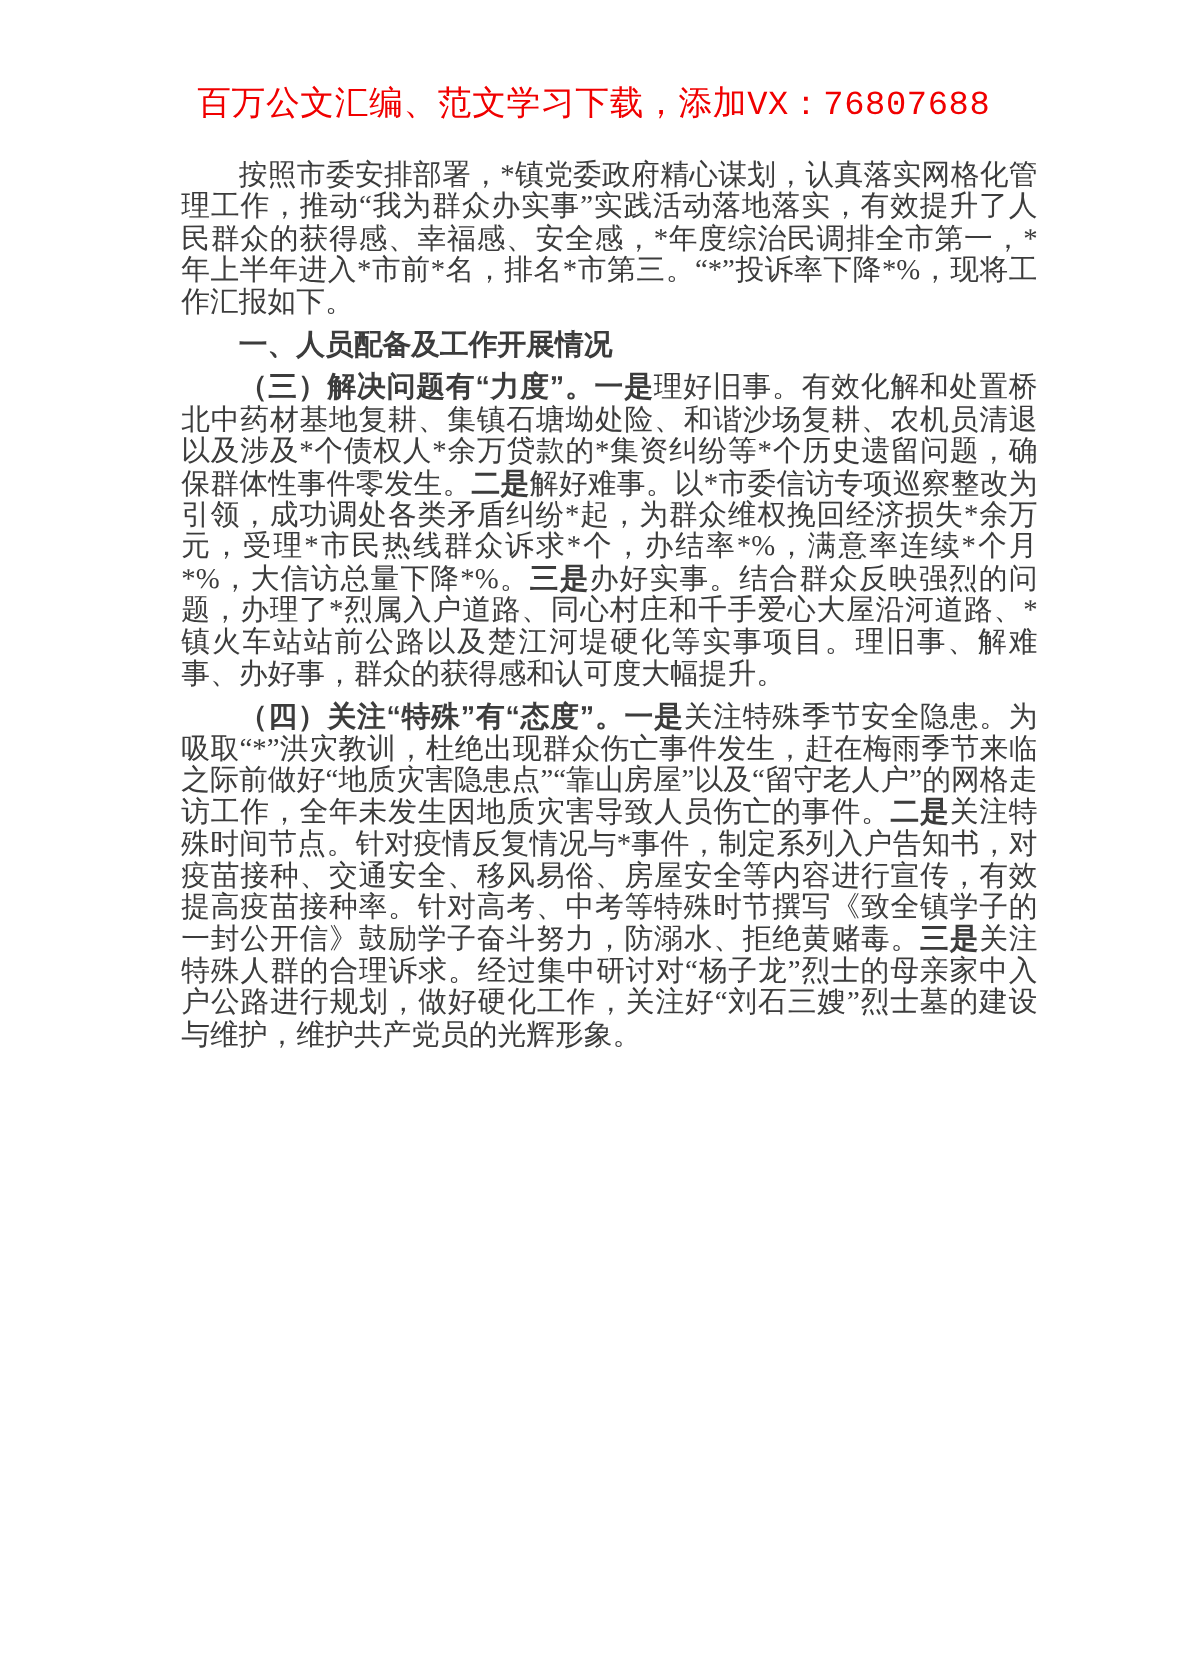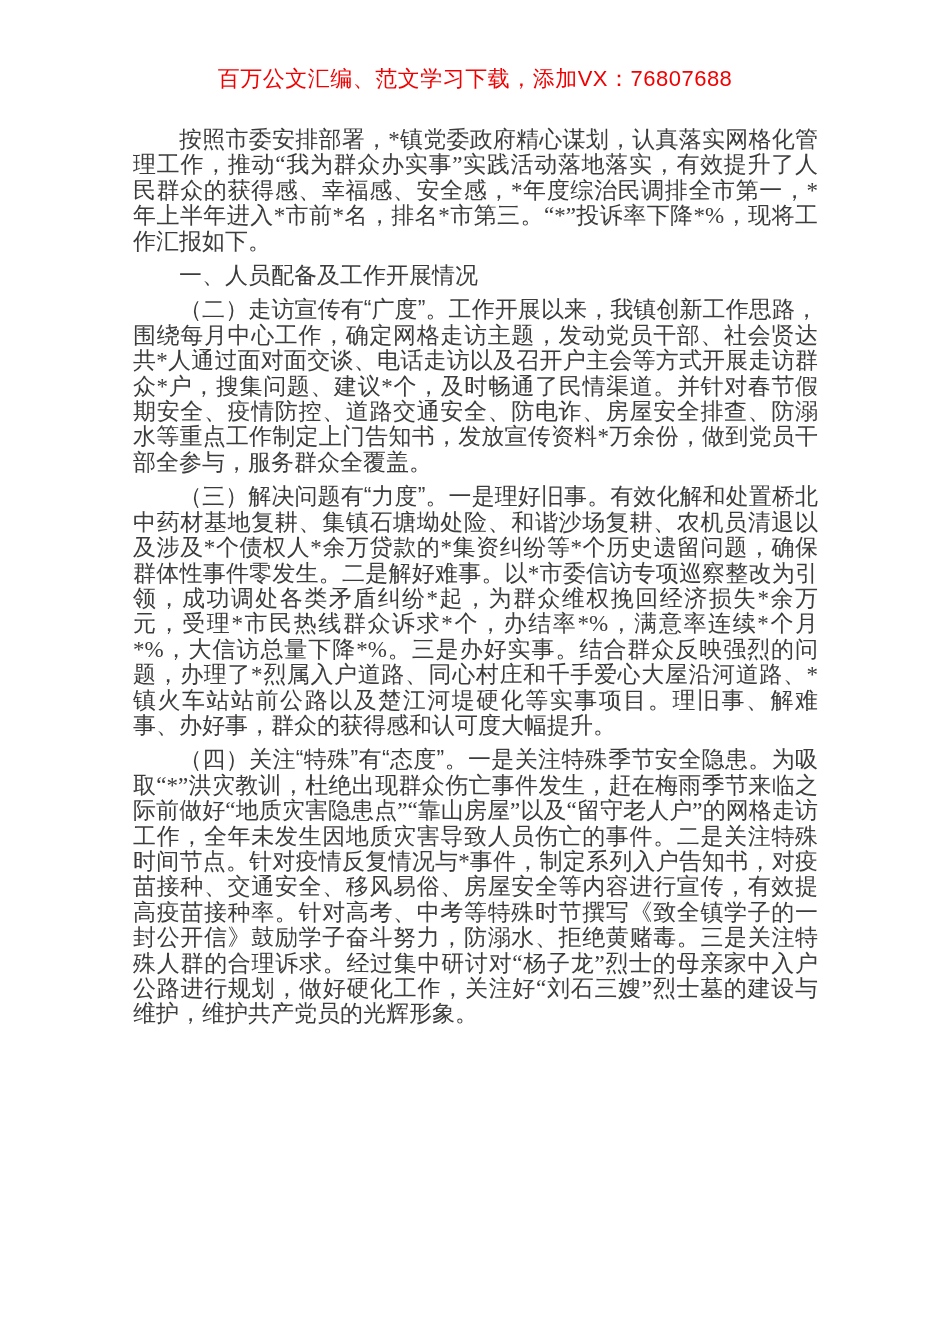--- a/index.html
+++ b/index.html
@@ -15,54 +15,53 @@
     background: #ffffff;
     overflow: hidden;
     font-family: "Liberation Serif", serif;
   }
   .ad-header {
     position: absolute;
     top: 64px;
     left: 0;
     width: 100%;
     text-align: center;
-    font-family: Liberation Sans, sans-serif;
-    font-size: 22px;
+    font-family: Liberation Mono, monospace;
+    font-size: 27px;
     letter-spacing: 0.5px;
     white-space: nowrap;
   }
   .doc {
     position: absolute;
-    left: 133px;
+    left: 145px;
     top: 127px;
     width: 685px;
   }
   .doc p {
     margin: 0 0 9px 0;
     font-size: 23px;
     line-height: 25.4px;
     text-align: justify;
     text-align-last: left;
     text-indent: 2em;
     word-break: break-all;
   }
   .doc p.heading {
     font-family: "Liberation Sans", sans-serif;
     font-weight: 700;
   }
   .doc span.b {
     font-family: "Liberation Sans", sans-serif;
-    font-weight: 400;
+    font-weight: 700;
   }
 </style>
 </head>
 <body>
 
 <div class="page">
   <div class="ad-header" style="color: rgb(240, 0, 0);">百万公文汇编、范文学习下载，添加VX：76807688</div>
   <main class="doc" style="color: rgb(60, 60, 60);">
       <p class="para"><span>按照市委安排部署，*镇党委政府精心谋划，认真落实网格化管理工作，推动“我为群众办实事”实践活动落地落实，有效提升了人民群众的获得感、幸福感、安全感，*年度综治民调排全市第一，*年上半年进入*市前*名，排名*市第三。“*”投诉率下降*%，现将工作汇报如下。</span></p>
       <p class="heading"><span class="b">一、人员配备及工作开展情况</span></p>
-      <p class="para"><span class="b">（二）走访宣传有“广度”。</span><span>工作开展以来，我镇创新工作思路，围绕每月中心工作，确定网格走访主题，发动党员干部、社会贤达共*人通过面对面交谈、电话走访以及召开户主会等方式开展走访群众*户，搜集问题、建议*个，及时畅通了民情渠道。并针对春节假期安全、疫情防控、道路交通安全、防电诈、房屋安全排查、防溺水等重点工作制定上门告知书，发放宣传资料*万余份，做到党员干部全参与，服务群众全覆盖。</span></p>
       <p class="para"><span class="b">（三）解决问题有“力度”。</span><span class="b">一是</span><span>理好旧事。有效化解和处置桥北中药材基地复耕、集镇石塘坳处险、和谐沙场复耕、农机员清退以及涉及*个债权人*余万贷款的*集资纠纷等*个历史遗留问题，确保群体性事件零发生。</span><span class="b">二是</span><span>解好难事。以*市委信访专项巡察整改为引领，成功调处各类矛盾纠纷*起，为群众维权挽回经济损失*余万元，受理*市民热线群众诉求*个，办结率*%，满意率连续*个月*%，大信访总量下降*%。</span><span class="b">三是</span><span>办好实事。结合群众反映强烈的问题，办理了*烈属入户道路、同心村庄和千手爱心大屋沿河道路、*镇火车站站前公路以及楚江河堤硬化等实事项目。理旧事、解难事、办好事，群众的获得感和认可度大幅提升。</span></p>
       <p class="para"><span class="b">（四）关注“特殊”有“态度”。</span><span class="b">一是</span><span>关注特殊季节安全隐患。为吸取“*”洪灾教训，杜绝出现群众伤亡事件发生，赶在梅雨季节来临之际前做好“地质灾害隐患点”“靠山房屋”以及“留守老人户”的网格走访工作，全年未发生因地质灾害导致人员伤亡的事件。</span><span class="b">二是</span><span>关注特殊时间节点。针对疫情反复情况与*事件，制定系列入户告知书，对疫苗接种、交通安全、移风易俗、房屋安全等内容进行宣传，有效提高疫苗接种率。针对高考、中考等特殊时节撰写《致全镇学子的一封公开信》鼓励学子奋斗努力，防溺水、拒绝黄赌毒。</span><span class="b">三是</span><span>关注特殊人群的合理诉求。经过集中研讨对“杨子龙”烈士的母亲家中入户公路进行规划，做好硬化工作，关注好“刘石三嫂”烈士墓的建设与维护，维护共产党员的光辉形象。</span></p>
     </main>
 </div>
 
 </body></html>

